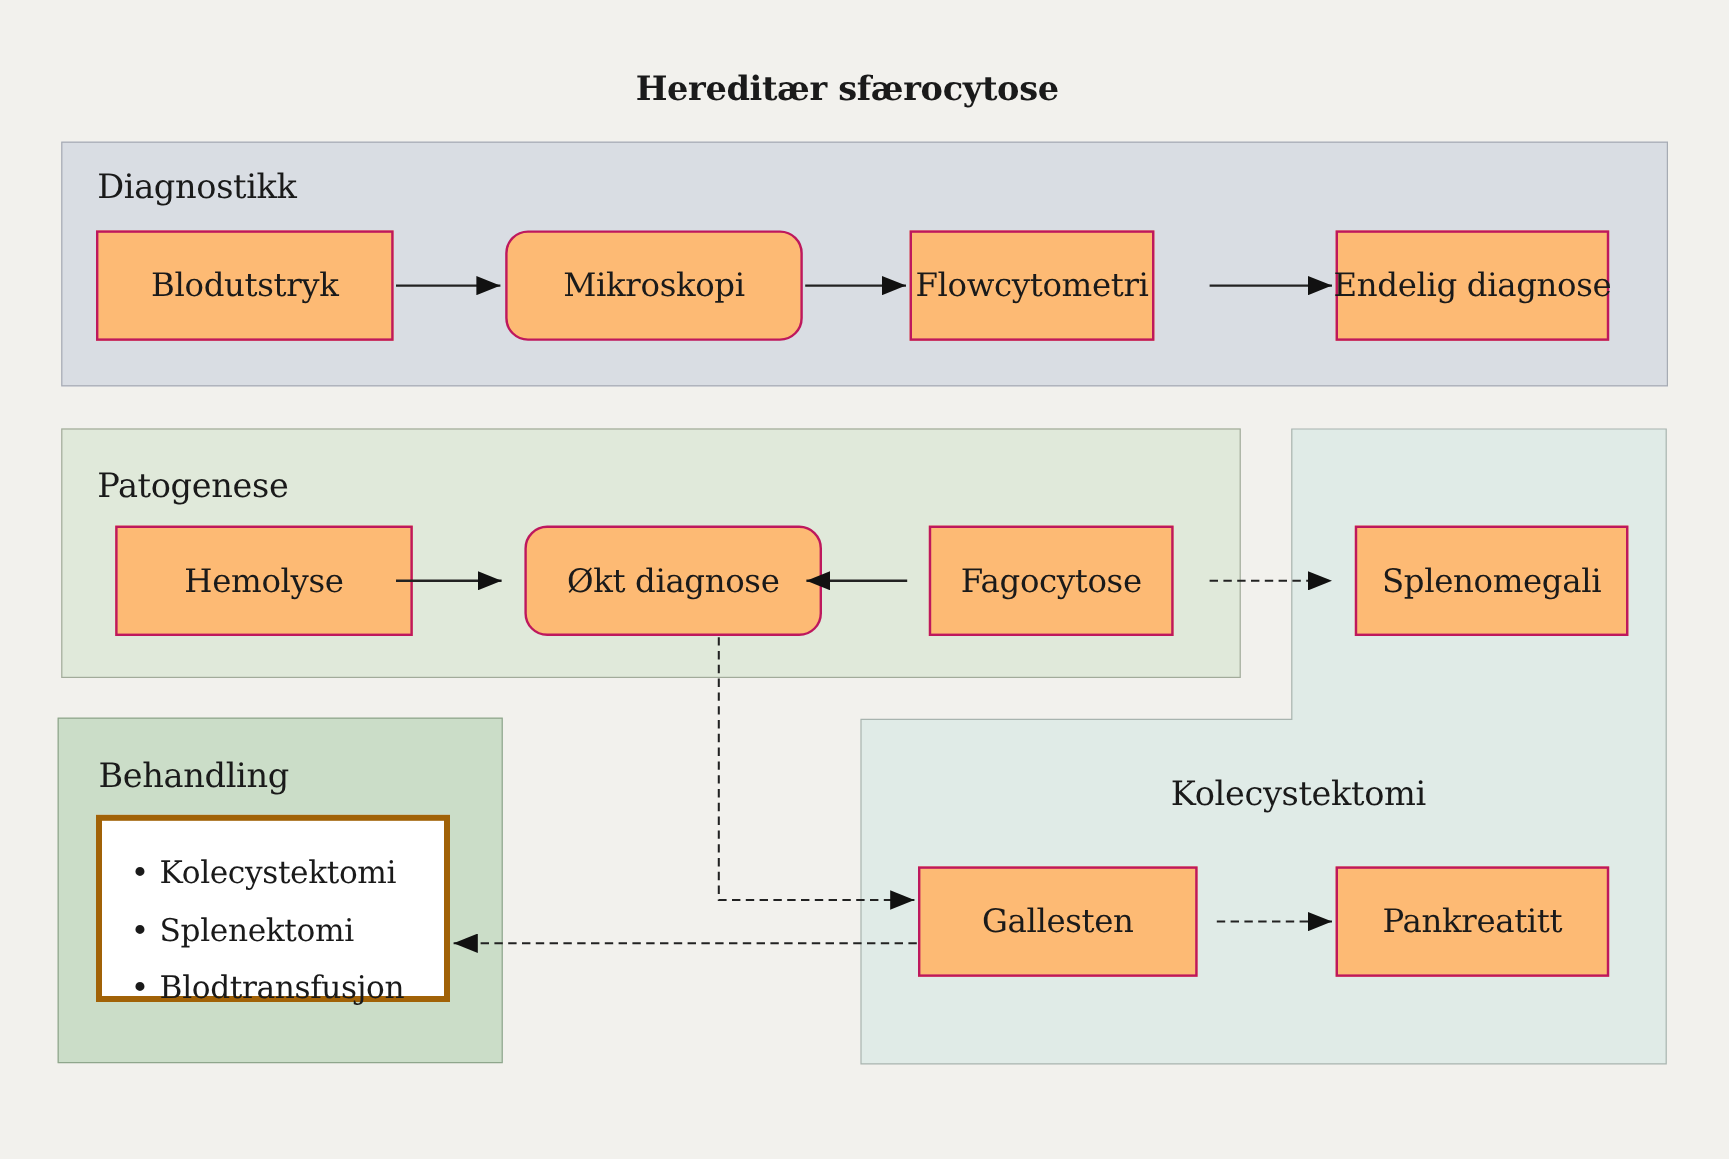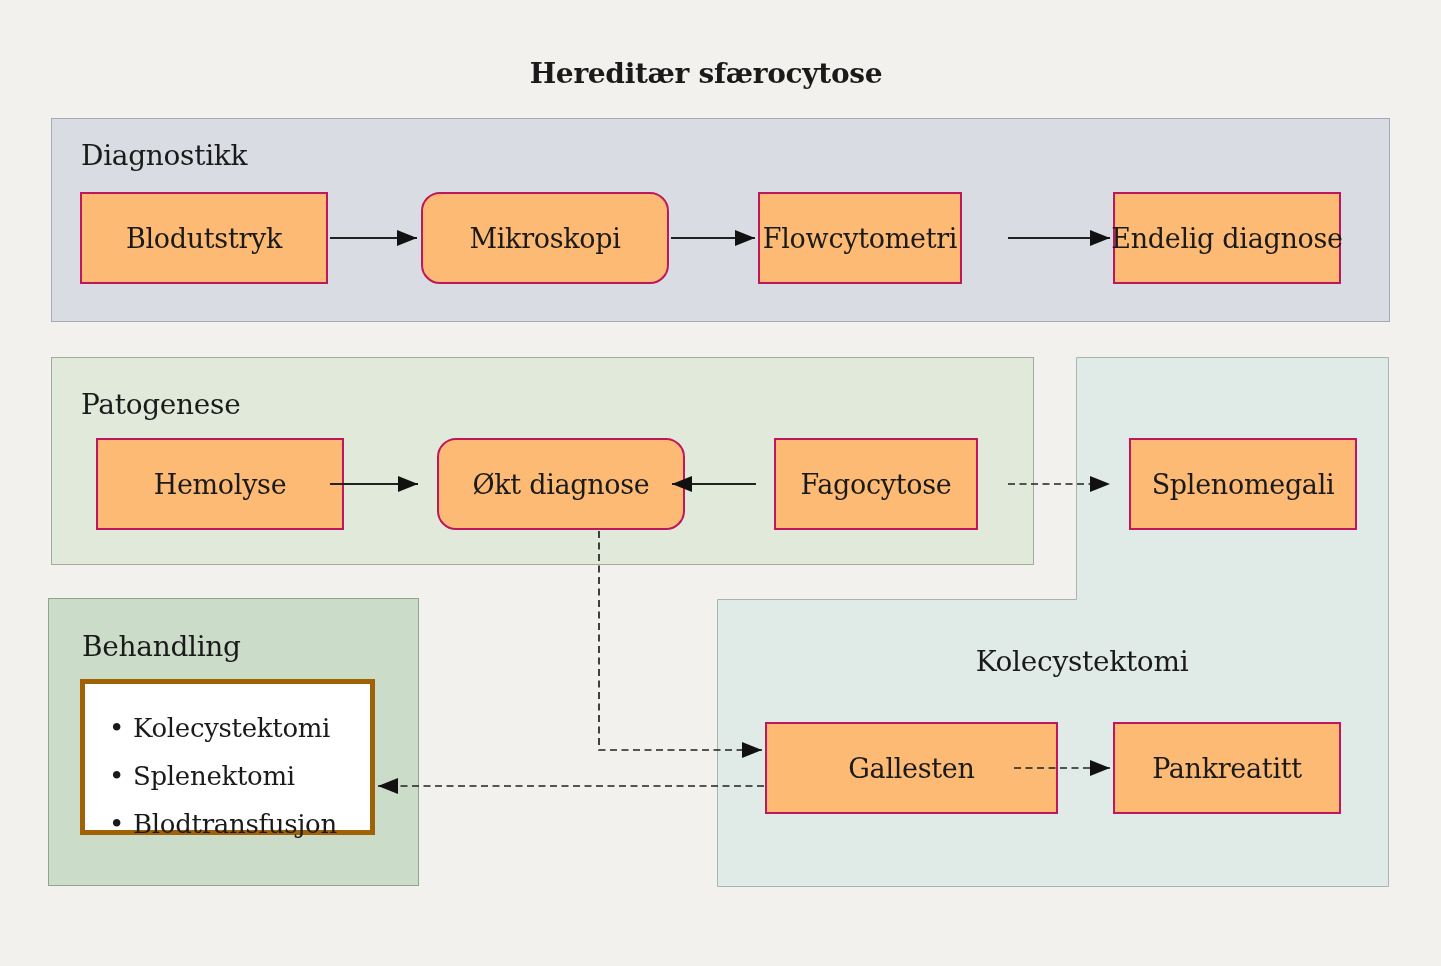--- a/index.html
+++ b/index.html
@@ -70,21 +70,21 @@
     z-index: 3;
     white-space: nowrap;
   }
   .row1 { top: 192px; height: 92px; }
   .row2 { top: 438px; height: 92px; margin-left: 16px; }
   .row3 { top: 722px; height: 92px; }
   .col1 { left: 80px;   width: 248px; }
   .col2 { left: 421px;  width: 248px; border-radius: 19px; }
   .col3 { left: 758px;  width: 204px; }
   .col4 { left: 1113px; width: 228px; }
-  .node-gallesten { left: 765px; width: 293px; }
+  .node-gallesten { left: 765px; width: 233px; }
   .treat-box {
     position: absolute;
     left: 80px; top: 679px; width: 295px; height: 156px;
     background: #ffffff;
     border: 5px solid #a16207;
     box-sizing: border-box;
     padding: 20px 0 0 24px;
     z-index: 3;
   }
   .treat-item {

